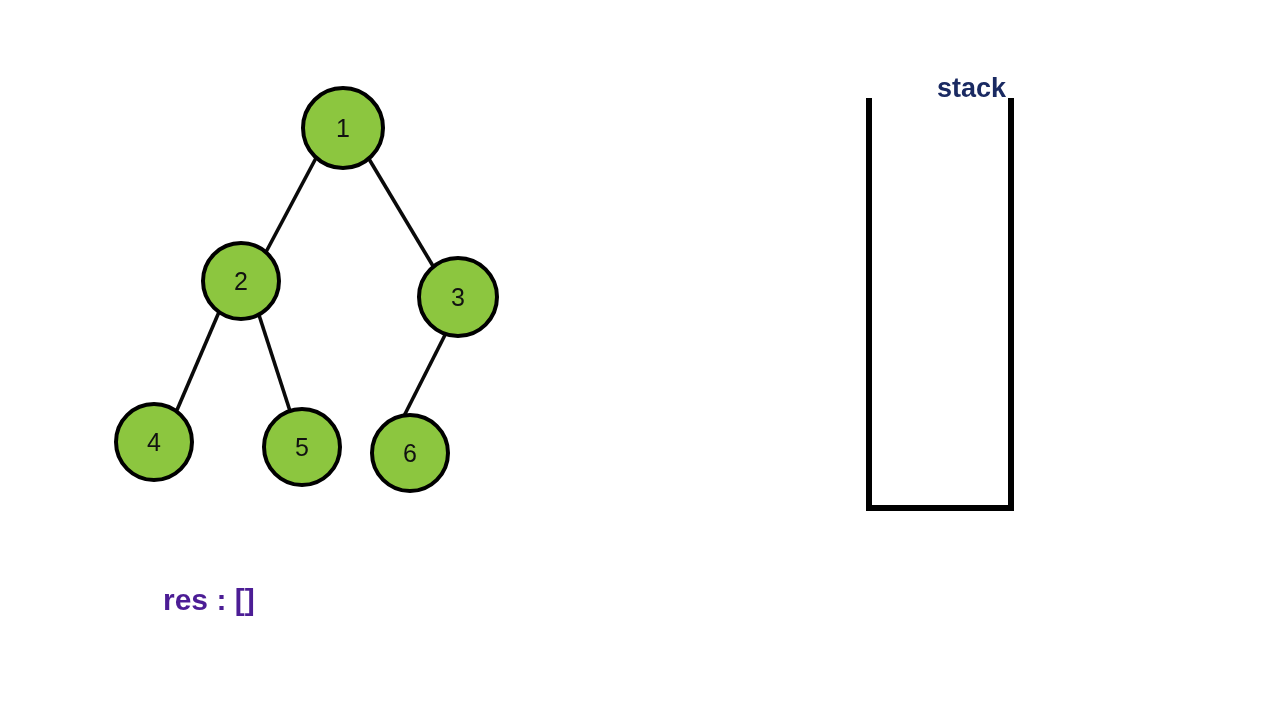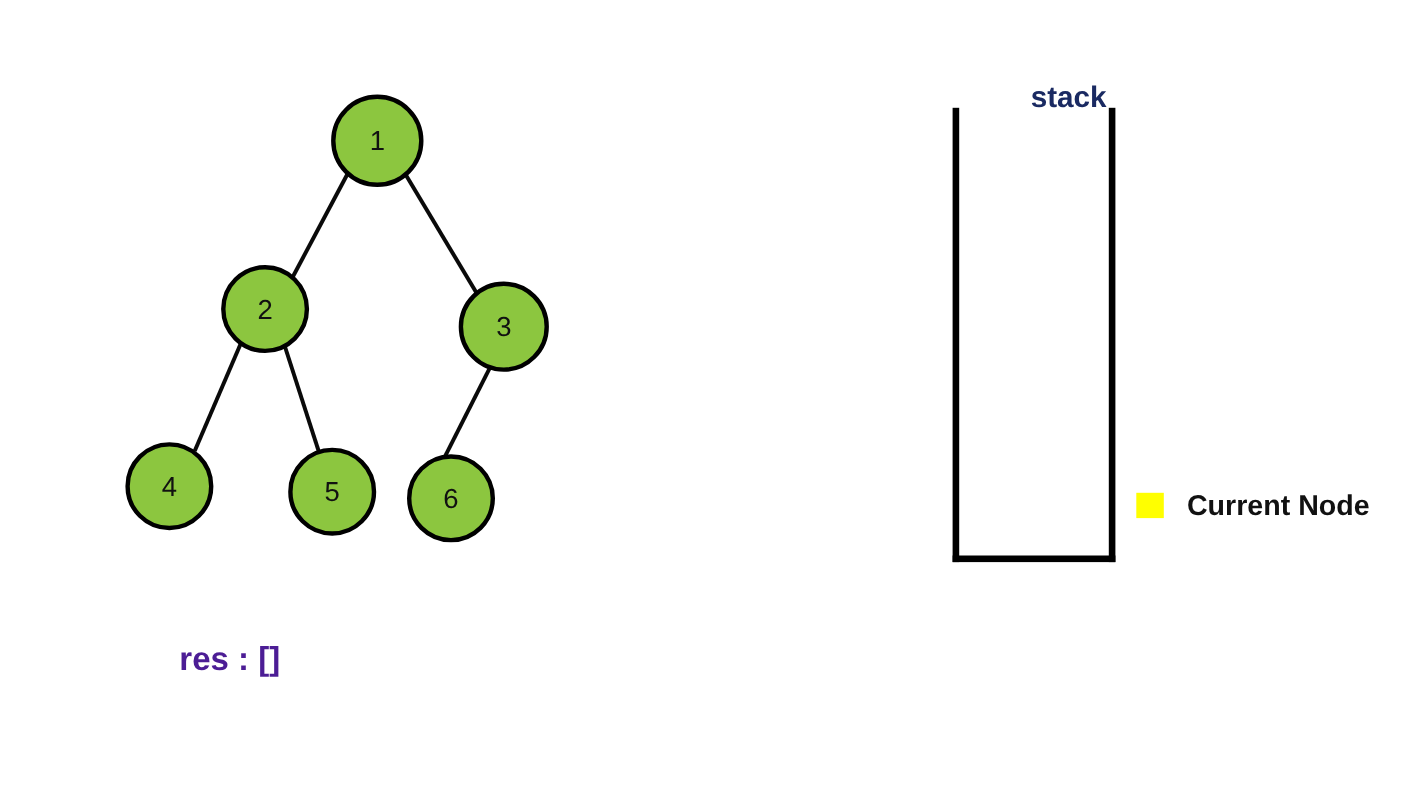--- a/index.html
+++ b/index.html
@@ -140,20 +140,16 @@
         <circle class="node-circle" cx="410" cy="453" r="38" fill="#8CC63F"></circle>
         <text class="node-label" x="410" y="455">6</text>
       </g>
     </g>
   </svg>
 
   <div class="stack-title">stack</div>
 
   <div class="stack-box"></div>
 
-  <div class="legend">
-    <div class="legend-swatch"></div>
-    <div class="legend-label">Current Node</div>
-  </div>
 
   <div class="res-text">res : []</div>
 
 </div>
 
 </body></html>

